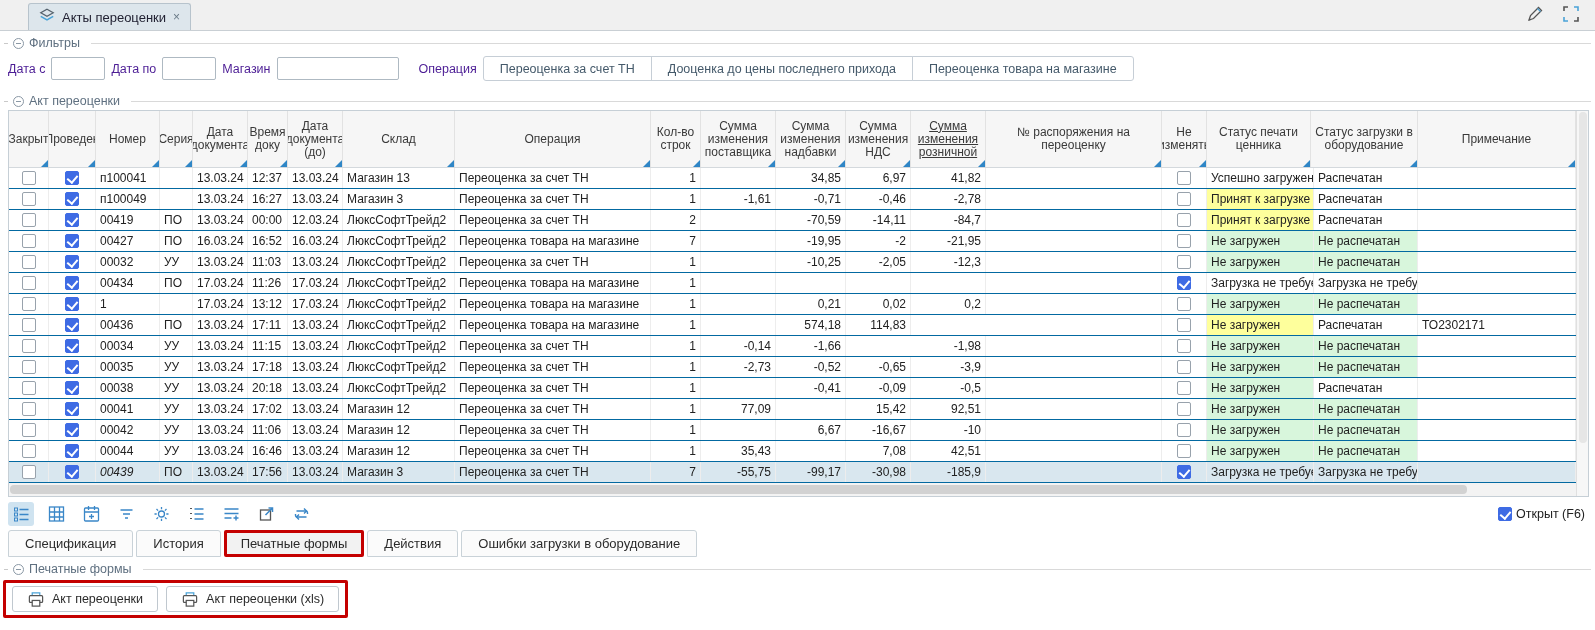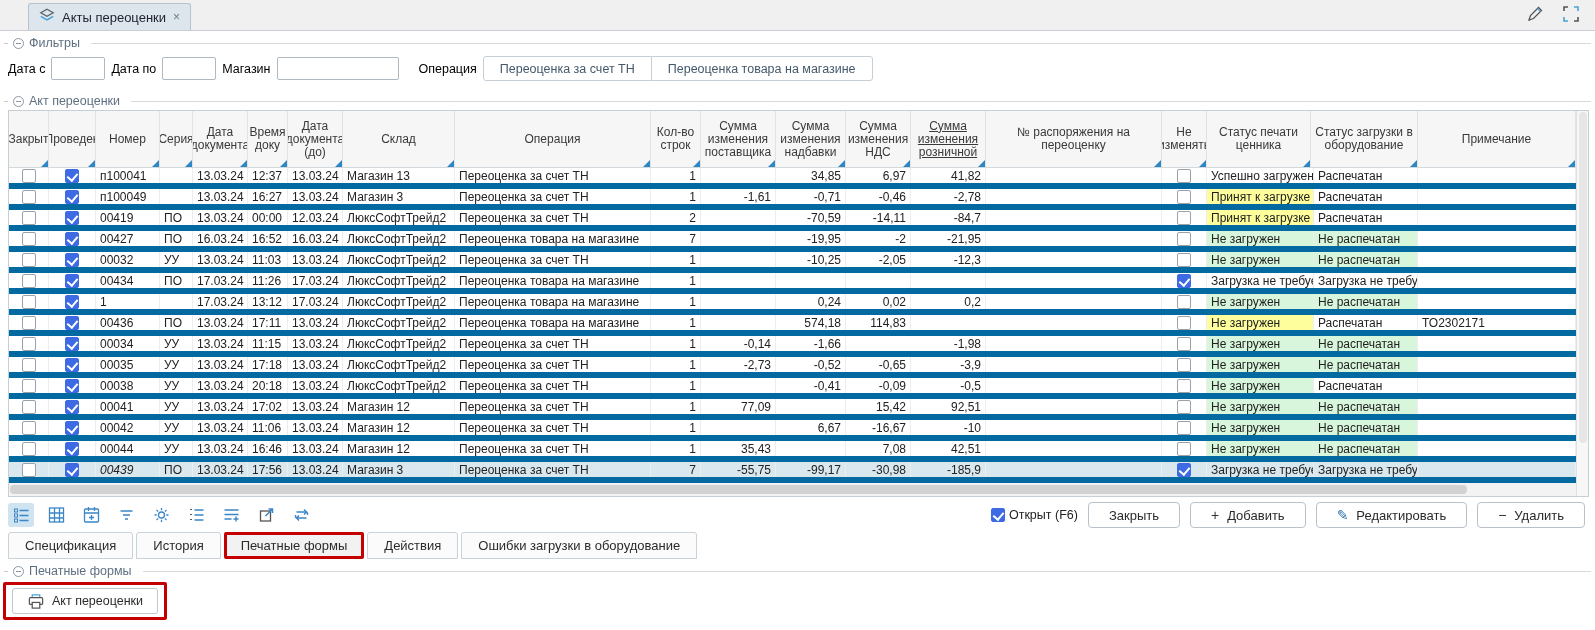--- a/index.html
+++ b/index.html
@@ -15,37 +15,37 @@
 
   
   .group-head { display:flex; align-items:center; gap:5px; margin:5px 4px 2px 4px; color:#5f7080; font-size:12.5px; }
   .group-head .pre-dash { width:4px; height:1px; background:#c9c9c9; }
   .collapse-icon { width:11px; height:11px; border:1px solid #8a98a5; border-radius:50%; position:relative; flex:0 0 auto; }
   .collapse-icon::after { content:''; position:absolute; left:2px; right:2px; top:4px; height:1px; background:#8a98a5; }
   .group-head .tail-line { flex:1; height:1px; background:#d9d9d9; margin-left:6px; }
 
   
   .filter-row { display:flex; align-items:center; gap:6px; padding:4px 8px 8px 8px; }
-  .filter-row label { color:#000000; font-size:12.5px; }
+  .filter-row label { color:#4c1d95; font-size:12.5px; }
   .filter-row input { height:23px; border:1px solid #aeb9c2; border-radius:2px; padding:0 4px; font-family:inherit; font-size:12px; outline:none; }
   .inp-date { width:54px; }
   .inp-store { width:122px; margin-right:14px; }
   .seg { display:flex; }
   .seg button { height:25px; background:#fff; border:1px solid #c6ced6; color:#44596a; font-family:inherit; font-size:12.5px; padding:0 16px; margin-left:-1px; cursor:pointer; }
   .seg button:first-child { border-radius:3px 0 0 3px; margin-left:0; }
   .seg button:last-child { border-radius:0 3px 3px 0; }
 
   
   .grid-wrap { margin:0 6px 0 8px; border:1px solid #c6cfd6; display:flex; }
   .grid-main { flex:1; min-width:0; }
   .thead { display:flex; background:#f6f6f6; border-bottom:1px solid #d4d9dd; height:57px; }
   .hc { position:relative; border-right:1px solid #e2e2e2; display:flex; align-items:center; justify-content:center; text-align:center; color:#3a3a3a; font-size:12px; line-height:13px; padding:2px 3px; overflow:hidden; }
   .hc::after { content:''; position:absolute; right:0; bottom:0; border-left:7px solid transparent; border-bottom:7px solid #2f86c6; }
   .hc.fx { flex:1; }
-  .tr { display:flex; height:21px; border-bottom:6px solid #0369a1; background:#fff;text-align:right; }
+  .tr { display:flex; height:21px; border-bottom:1px solid #0369a1; background:#fff;text-align:right; }
   .tr.sel { background:#d9e7ef; }
   .td { border-right:1px solid #ededed; padding:0 4px; line-height:20px; overflow:hidden; white-space:nowrap; font-size:12px; display:flex; align-items:center; }
   .td.fx { flex:1; }
   .td.num { justify-content:flex-end; }
   .td.chk { justify-content:center; padding:0; }
   .td.st-y { background:#feff9c; }
   .td.st-g { background:#d8f6dc; }
   .tr.sel .td { background:transparent; }
 
   .cb { width:14px; height:14px; border:1px solid #98a2ac; border-radius:2px; background:#fff; position:relative; flex:0 0 auto; }
@@ -121,20 +121,21 @@
   <div class="filter-row">
     <label>Дата с</label>
     <input class="inp-date" value="" style="">
     <label>Дата по</label>
     <input class="inp-date" value="" style="">
     <label>Магазин</label>
     <input class="inp-store" value="" style="">
     <label>Операция</label>
     <div class="seg" id="op-buttons">
         <button>Переоценка за счет ТН</button>
+        <button>Дооценка до цены последнего прихода</button>
         <button>Переоценка товара на магазине</button>
       </div>
   </div>
 </div>
 
 <div>
   <div class="group-head">
     <span class="pre-dash"></span>
     <span class="collapse-icon"></span>
     <span>Акт переоценки</span>
@@ -335,21 +336,21 @@
             </div>
             <div class="td" style="width: 64px;">1</div>
             <div class="td" style="width: 33px;"></div>
             <div class="td" style="width: 55px;">17.03.24</div>
             <div class="td" style="width: 40px;">13:12</div>
             <div class="td" style="width: 55px;">17.03.24</div>
             <div class="td" style="width: 112px;">ЛюксСофтТрейд2</div>
             <div class="td" style="width: 196px;">Переоценка товара на магазине</div>
             <div class="td num" style="width: 50px;">1</div>
             <div class="td num" style="width: 75px;"></div>
-            <div class="td num" style="width: 70px;">0,24</div>
+            <div class="td num" style="width: 70px;">0,21</div>
             <div class="td num" style="width: 65px;">0,02</div>
             <div class="td num" style="width: 75px;">0,2</div>
             <div class="td" style="width: 176px;"></div>
             <div class="td chk" style="width: 45px;">
               <span class="cb"></span>
             </div>
             <div class="td st-g" style="width: 107px;">Не загружен</div>
             <div class="td st-g" style="width: 104px;">Не распечатан</div>
             <div class="td fx"></div>
           </div>
@@ -638,37 +639,20 @@
           <path d="M14 12H5a2 2 0 0 1-2-2V9"></path>
           <path d="M11.5 3.5 14 6l-2.5 2.5M6.5 14.5 4 12l2.5-2.5"></path>
         </svg>
       </span>
     </div>
   <div class="toolbar-right">
     <div class="open-cb">
       <span class="cb on"></span>
       <span>Открыт (F6)</span>
     </div>
-    <div id="footer-buttons" style="display:flex; gap:10px;">
-        <button class="btn">
-          <span>Закрыть</span>
-        </button>
-        <button class="btn">
-          <span class="bicon">+</span>
-          <span>Добавить</span>
-        </button>
-        <button class="btn">
-          <span class="bicon pencil">✎</span>
-          <span>Редактировать</span>
-        </button>
-        <button class="btn">
-          <span class="bicon">−</span>
-          <span>Удалить</span>
-        </button>
-      </div>
   </div>
 </div>
 
 <div class="btabs" id="btabs">
     <div class="btab">Спецификация</div>
     <div class="btab">История</div>
     <div class="btab redbox">Печатные формы</div>
     <div class="btab">Действия</div>
     <div class="btab">Ошибки загрузки в оборудование</div>
   </div>
@@ -685,15 +669,25 @@
         <button class="pbtn">
           <span style="display: flex;">
             <svg width="18" height="17" viewBox="0 0 18 18" fill="none">
               <path d="M5 5V2h8v3" stroke="#4aa3d8" stroke-width="1.3"></path>
               <rect x="2" y="5" width="14" height="7" rx="1" stroke="#555" stroke-width="1.3"></rect>
               <rect x="5" y="10" width="8" height="6" fill="#fff" stroke="#555" stroke-width="1.3"></rect>
             </svg>
           </span>
           <span>Акт переоценки</span>
         </button>
+        <button class="pbtn">
+          <span style="display: flex;">
+            <svg width="18" height="17" viewBox="0 0 18 18" fill="none">
+              <path d="M5 5V2h8v3" stroke="#4aa3d8" stroke-width="1.3"></path>
+              <rect x="2" y="5" width="14" height="7" rx="1" stroke="#555" stroke-width="1.3"></rect>
+              <rect x="5" y="10" width="8" height="6" fill="#fff" stroke="#555" stroke-width="1.3"></rect>
+            </svg>
+          </span>
+          <span>Акт переоценки (xls)</span>
+        </button>
       </div>
   </div>
 </div>
 
 </body></html>

